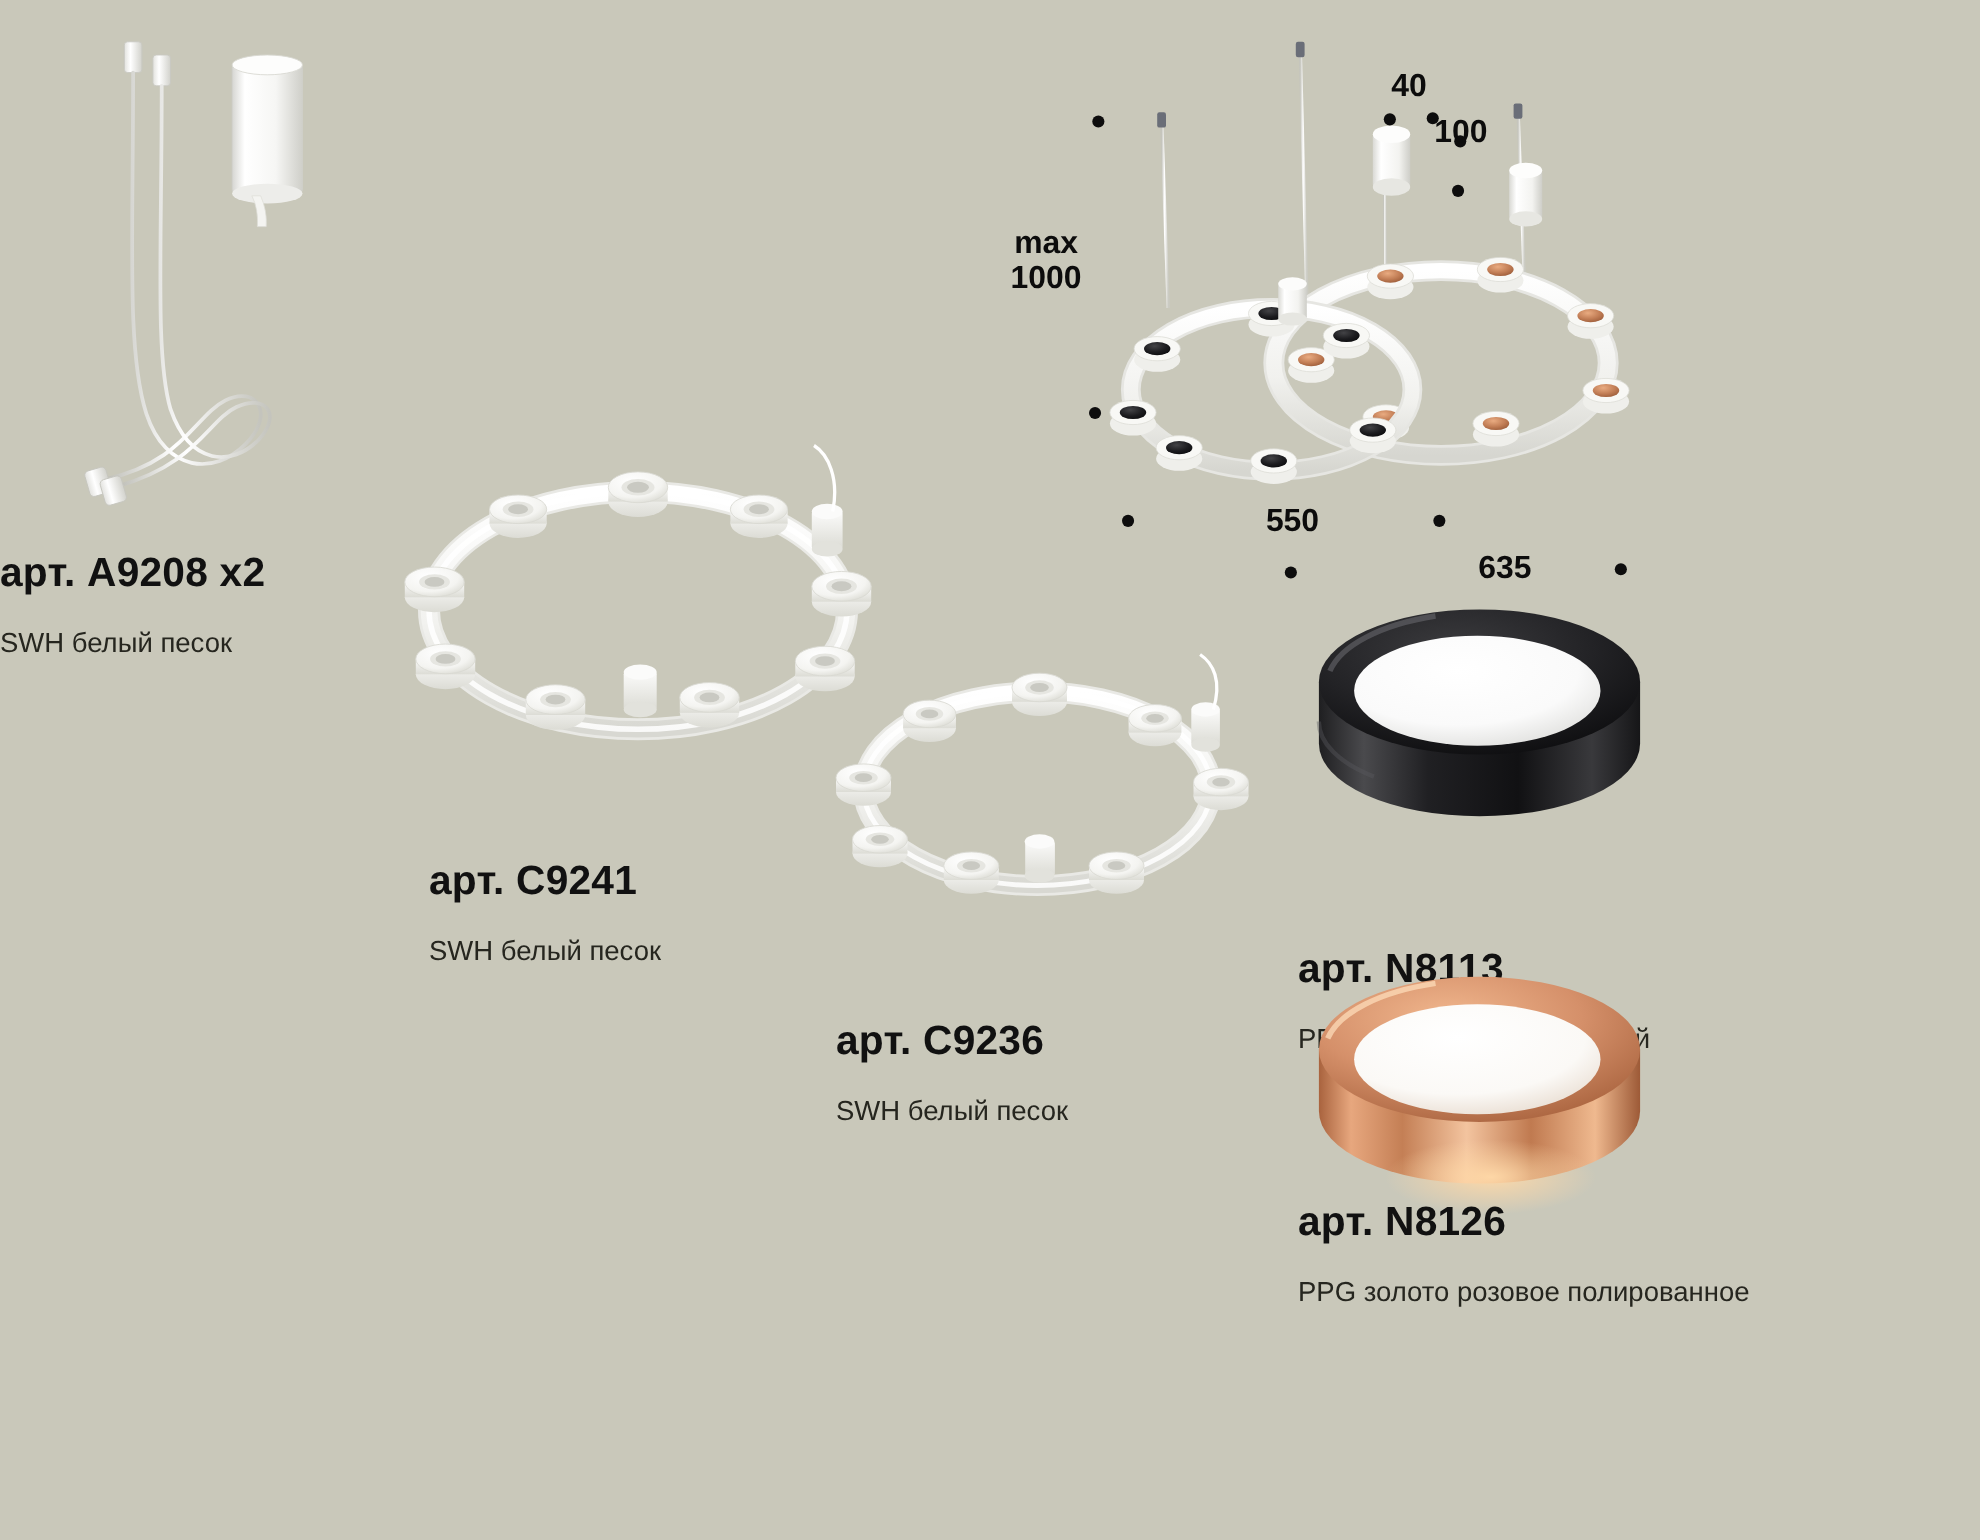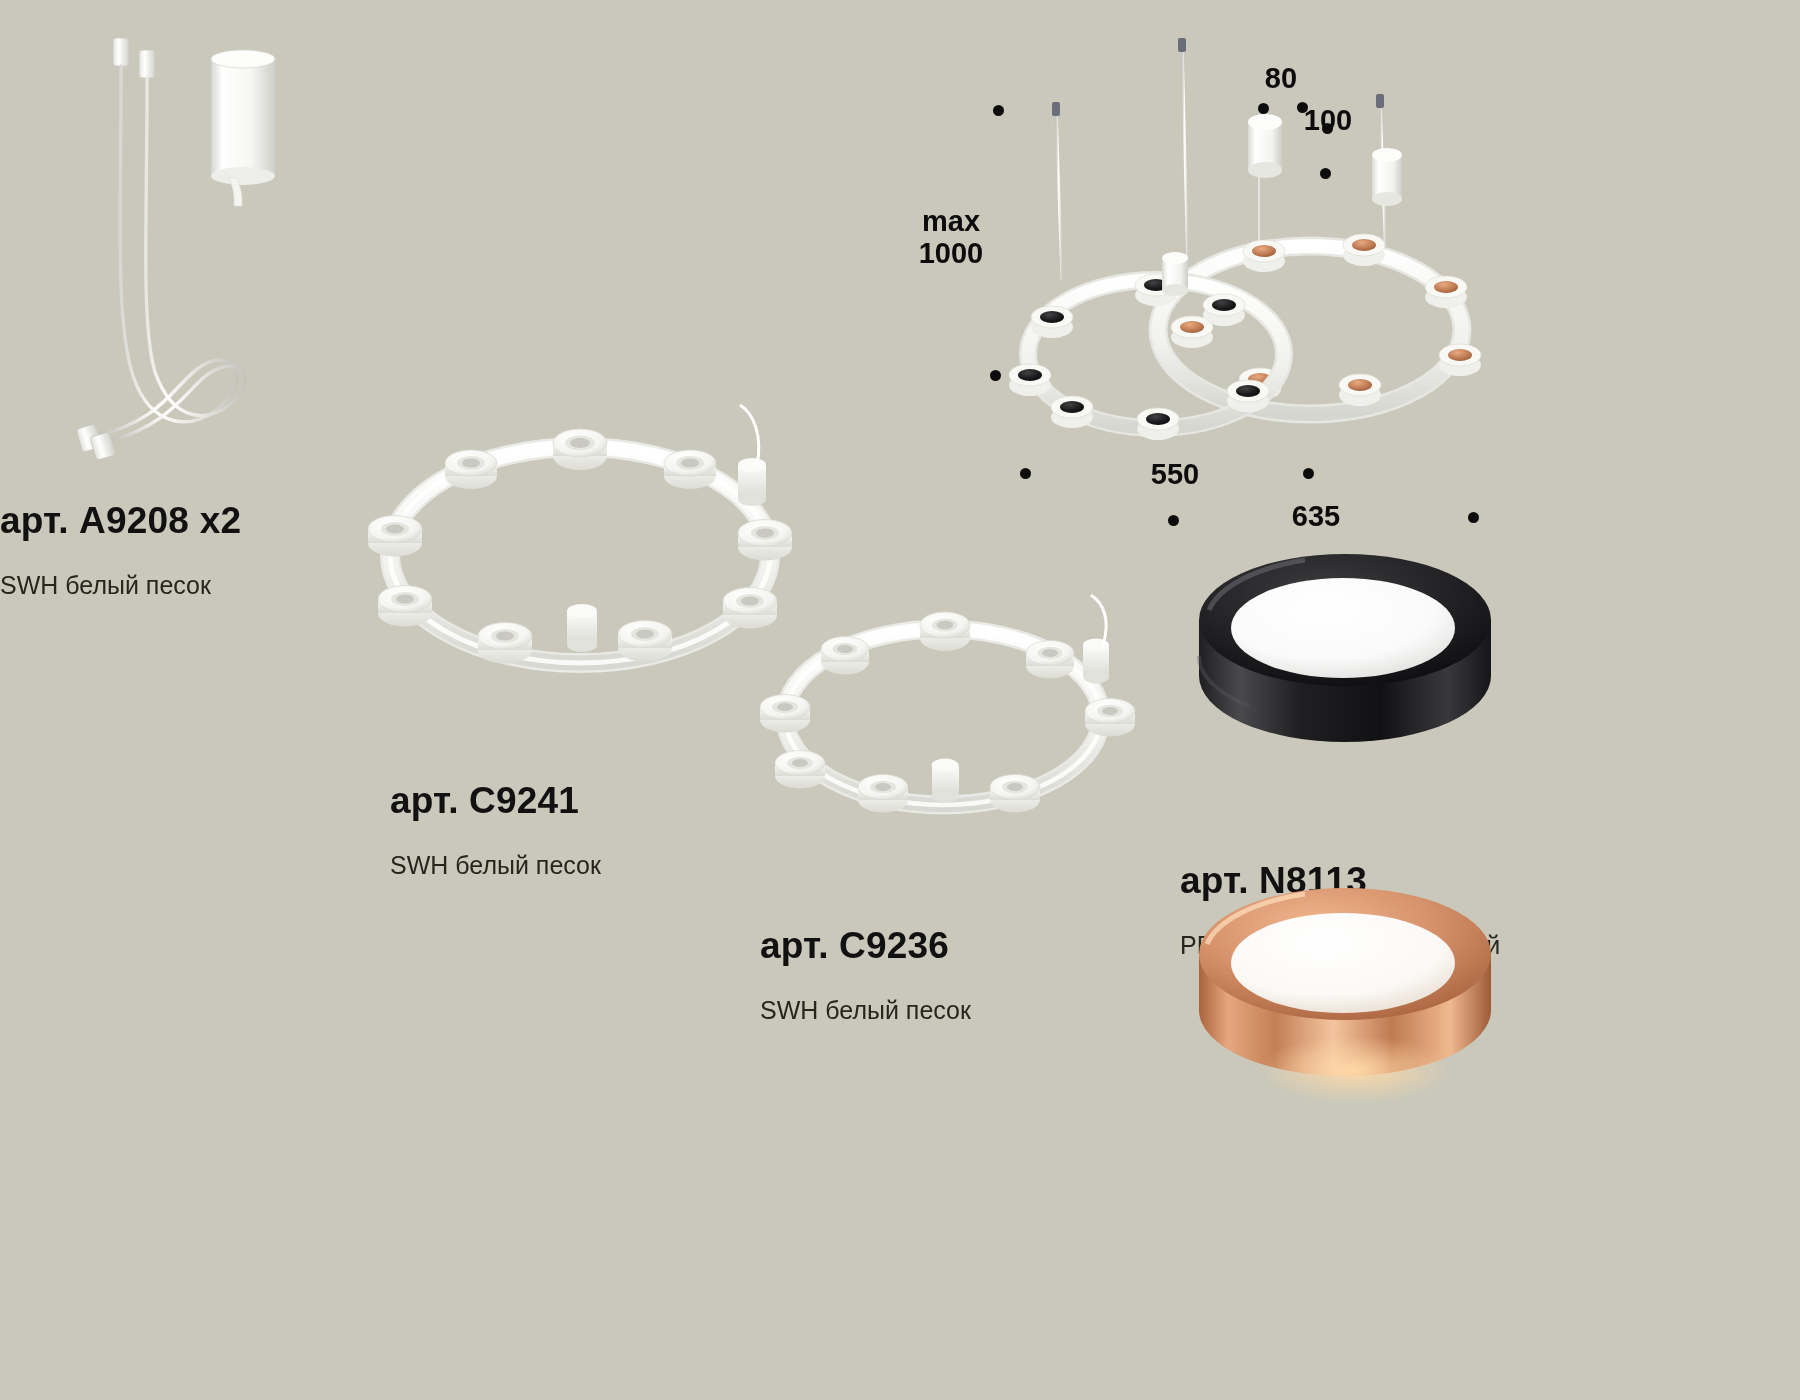--- a/index.html
+++ b/index.html
@@ -397,20 +397,24 @@
       <g>
         <path d="M14 74 L14 130 A146 66 0 0 0 306 130 L306 74 Z" fill="url(#goldside)"></path>
         <ellipse cx="160" cy="74" rx="146" ry="66" fill="url(#goldtop)"></ellipse>
         <ellipse cx="158" cy="83" rx="112" ry="50" fill="url(#diff2)"></ellipse>
         <path d="M22 64 A146 66 0 0 1 120 14" fill="none" stroke="#ffe0bd" stroke-width="5" opacity="0.7"></path>
         <ellipse cx="170" cy="190" rx="96" ry="34" fill="url(#glow2)"></ellipse>
       </g>
     </svg>
   </div>
 
+  <div class="label-block" style="left:1180px; top:1090px; width:560px;">
+    <div class="label-title">арт. N8126</div>
+    <div class="label-sub two-line">PPG золото розовое полированное</div>
+  </div>
 
   <div class="node" style="left:960px; top:10px; width:720px; height:480px;">
     <svg width="720" height="480" viewBox="0 0 720 480">
       <defs>
         <linearGradient id="susp" x1="0" y1="0" x2="1" y2="0">
           <stop offset="0%" stop-color="#c5c5bd"></stop>
           <stop offset="45%" stop-color="#ffffff"></stop>
           <stop offset="100%" stop-color="#cbcbc3"></stop>
         </linearGradient>
         <linearGradient id="canop" x1="0" y1="0" x2="1" y2="0">
@@ -558,33 +562,33 @@
   <div class="dot" style="left:1020px; top:468px;"></div>
   <div class="dot" style="left:1168px; top:515px;"></div>
   <div class="dot" style="left:1258px; top:103px;"></div>
   <div class="dot" style="left:1297px; top:102px;"></div>
   <div class="dot" style="left:1322px; top:123px;"></div>
   <div class="dot" style="left:1320px; top:168px;"></div>
   <div class="dot" style="left:1303px; top:468px;"></div>
   <div class="dot" style="left:1468px; top:512px;"></div>
 
   <div class="dim" style="left:1251px; top:62px; width:60px;">
-    <span>80</span>
+    <span>40</span>
   </div>
 
   <div class="dim" style="left:1288px; top:104px; width:80px;">
     <span>100</span>
   </div>
 
   <div class="dim" style="left:896px; top:205px; width:110px;">
     <div>max</div>
     <div>1000</div>
   </div>
 
   <div class="dim" style="left:1125px; top:458px; width:100px;text-align:center;">
     <span>550</span>
   </div>
 
-  <div class="dim" style="left:1266px; top:500px; width:100px;">
+  <div class="dim" style="left:1318px; top:500px; width:100px;">
     <span>635</span>
   </div>
 
 </div>
 
 </body></html>

